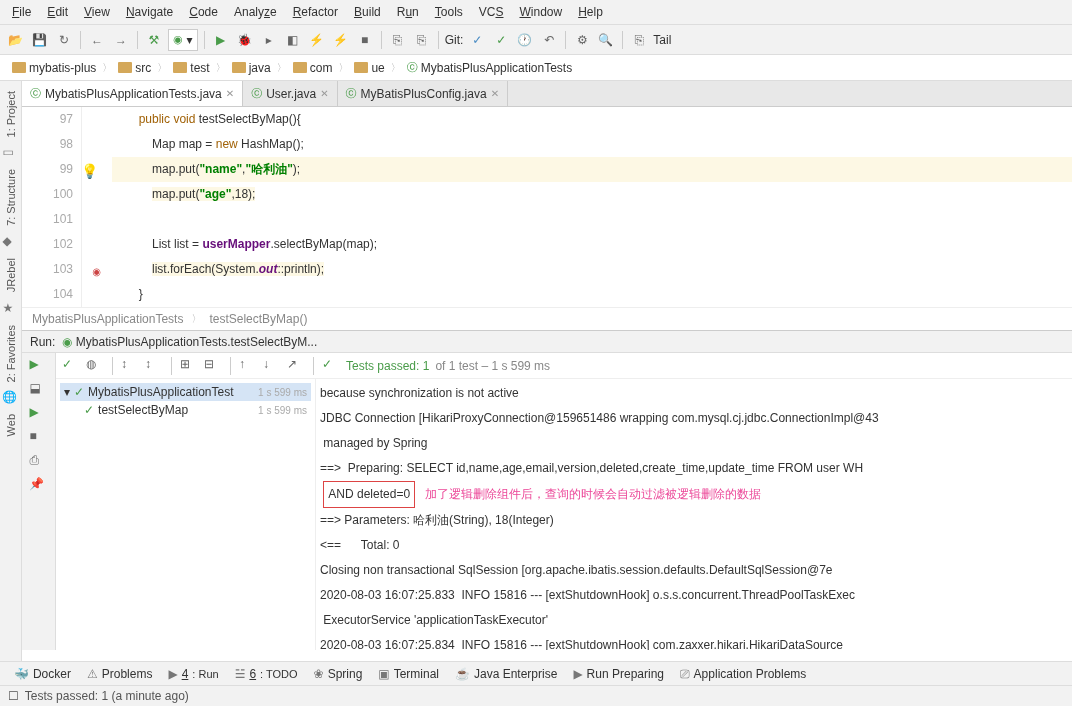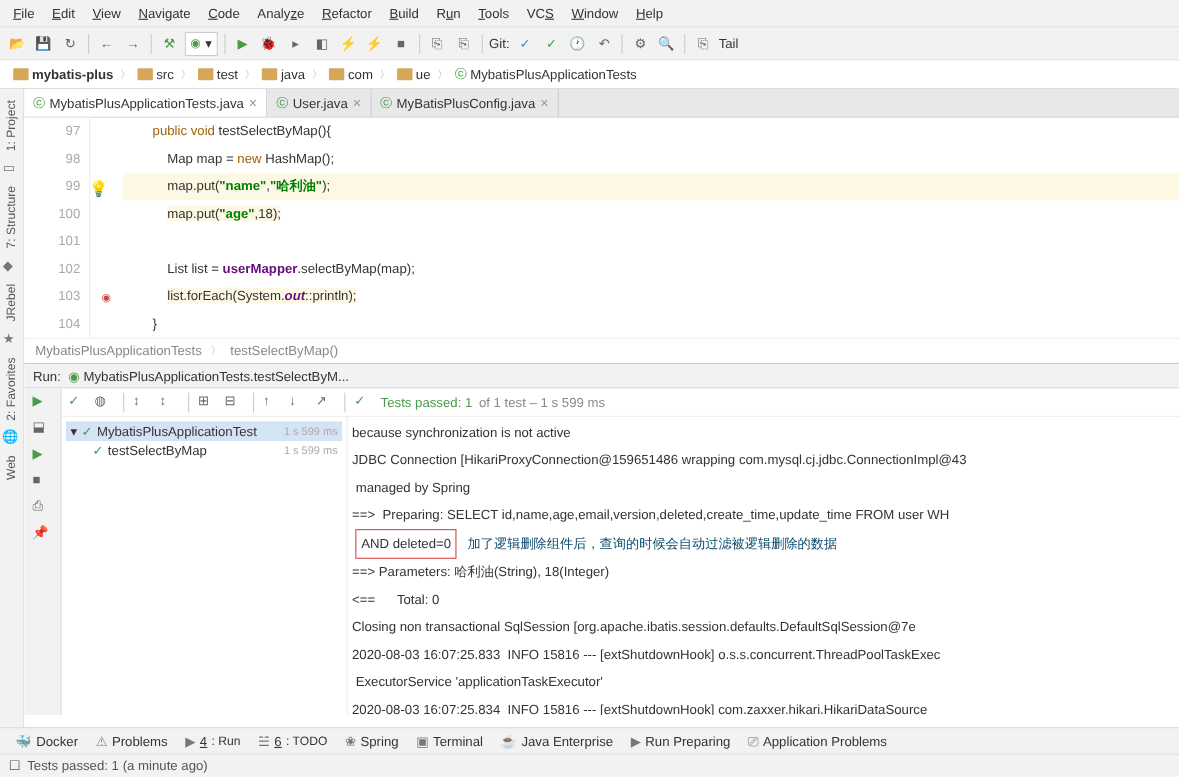--- a/index.html
+++ b/index.html
@@ -9,21 +9,21 @@
 .menubar span u{text-decoration:underline}
 .toolbar{display:flex;align-items:center;gap:4px;padding:2px 6px;background:#f2f2f2;border-bottom:1px solid #ddd;height:30px}
 .tbtn{width:20px;height:20px;display:inline-flex;align-items:center;justify-content:center;color:#666;cursor:pointer}
 .tbtn.green{color:#4a9c4a}
 .tbtn.blue{color:#4a8cc4}
 .sep{width:1px;height:18px;background:#ccc;margin:0 2px}
 .runcombo{display:flex;align-items:center;border:1px solid #ccc;background:#fff;height:22px;padding:0 4px;gap:4px}
 .runcombo .ic{color:#4a9c4a;font-size:11px}
 .breadcrumb{display:flex;align-items:center;gap:2px;padding:3px 8px;background:#fff;border-bottom:1px solid #ddd}
 .bc{display:flex;align-items:center;gap:3px;padding:2px 4px}
-.bc.bold{font-weight:bold}
+.bc.bold{font-weight:normal}
 .bc .fic{width:14px;height:11px;background:#d4a85a;border-radius:1px}
 .bc .cic{color:#4a9c4a;font-size:11px}
 .chev{color:#aaa;font-size:10px}
 .main{flex:1;display:flex;overflow:hidden}
 .leftbar{width:22px;background:#f2f2f2;border-right:1px solid #ddd;display:flex;flex-direction:column;align-items:center;padding-top:4px;gap:2px}
 .leftbar .vtab{writing-mode:vertical-rl;transform:rotate(180deg);padding:6px 2px;font-size:11px;color:#555;cursor:pointer}
 .leftbar .ico{width:16px;height:16px;color:#777}
 .editor-area{flex:1;display:flex;flex-direction:column;background:#fff;overflow:hidden}
 .tabs{display:flex;background:#e8e8e8;border-bottom:1px solid #ccc;height:26px}
 .tab{display:flex;align-items:center;gap:4px;padding:0 8px;border-right:1px solid #ccc;background:#e8e8e8;cursor:pointer}
@@ -52,21 +52,21 @@
 .runtoolbar{display:flex;align-items:center;gap:6px;padding:3px 6px;border-bottom:1px solid #eee;height:26px}
 .runtoolbar .tb{width:18px;height:18px;color:#666;cursor:pointer}
 .runcontent{flex:1;display:flex;overflow:hidden}
 .tree{width:260px;border-right:1px solid #eee;padding:4px;font-size:12px}
 .tree .node{display:flex;align-items:center;gap:4px;padding:2px 4px}
 .tree .node.sel{background:#d5e4f5}
 .tree .ok{color:#4a9c4a;font-size:12px}
 .tree .ms{margin-left:auto;color:#aaa;font-size:10px}
 .console{flex:1;font-family:Consolas,monospace;font-size:13px;line-height:25px;padding:2px 4px;overflow:hidden;white-space:pre}
 .console .redbox{border:1px solid #d44;padding:0 4px;display:inline-block}
-.console .redtxt{color:#0c4a6e}
+.console .redtxt{color:#ec4899}
 .bottombar{display:flex;align-items:center;gap:4px;padding:2px 8px;background:#f2f2f2;border-top:1px solid #ddd;height:24px}
 .bottombar .btab{display:flex;align-items:center;gap:4px;padding:2px 6px;cursor:pointer;font-size:11px}
 .bottombar .btab u{text-decoration:underline}
 .bottombar .ico{color:#777;font-size:12px}
 .status{padding:3px 8px;background:#f2f2f2;border-top:1px solid #ddd;font-size:11px;color:#555;display:flex;align-items:center;gap:6px}
 .pass{color:#4a9c4a}
 </style>
 </head>
 <body>
 

